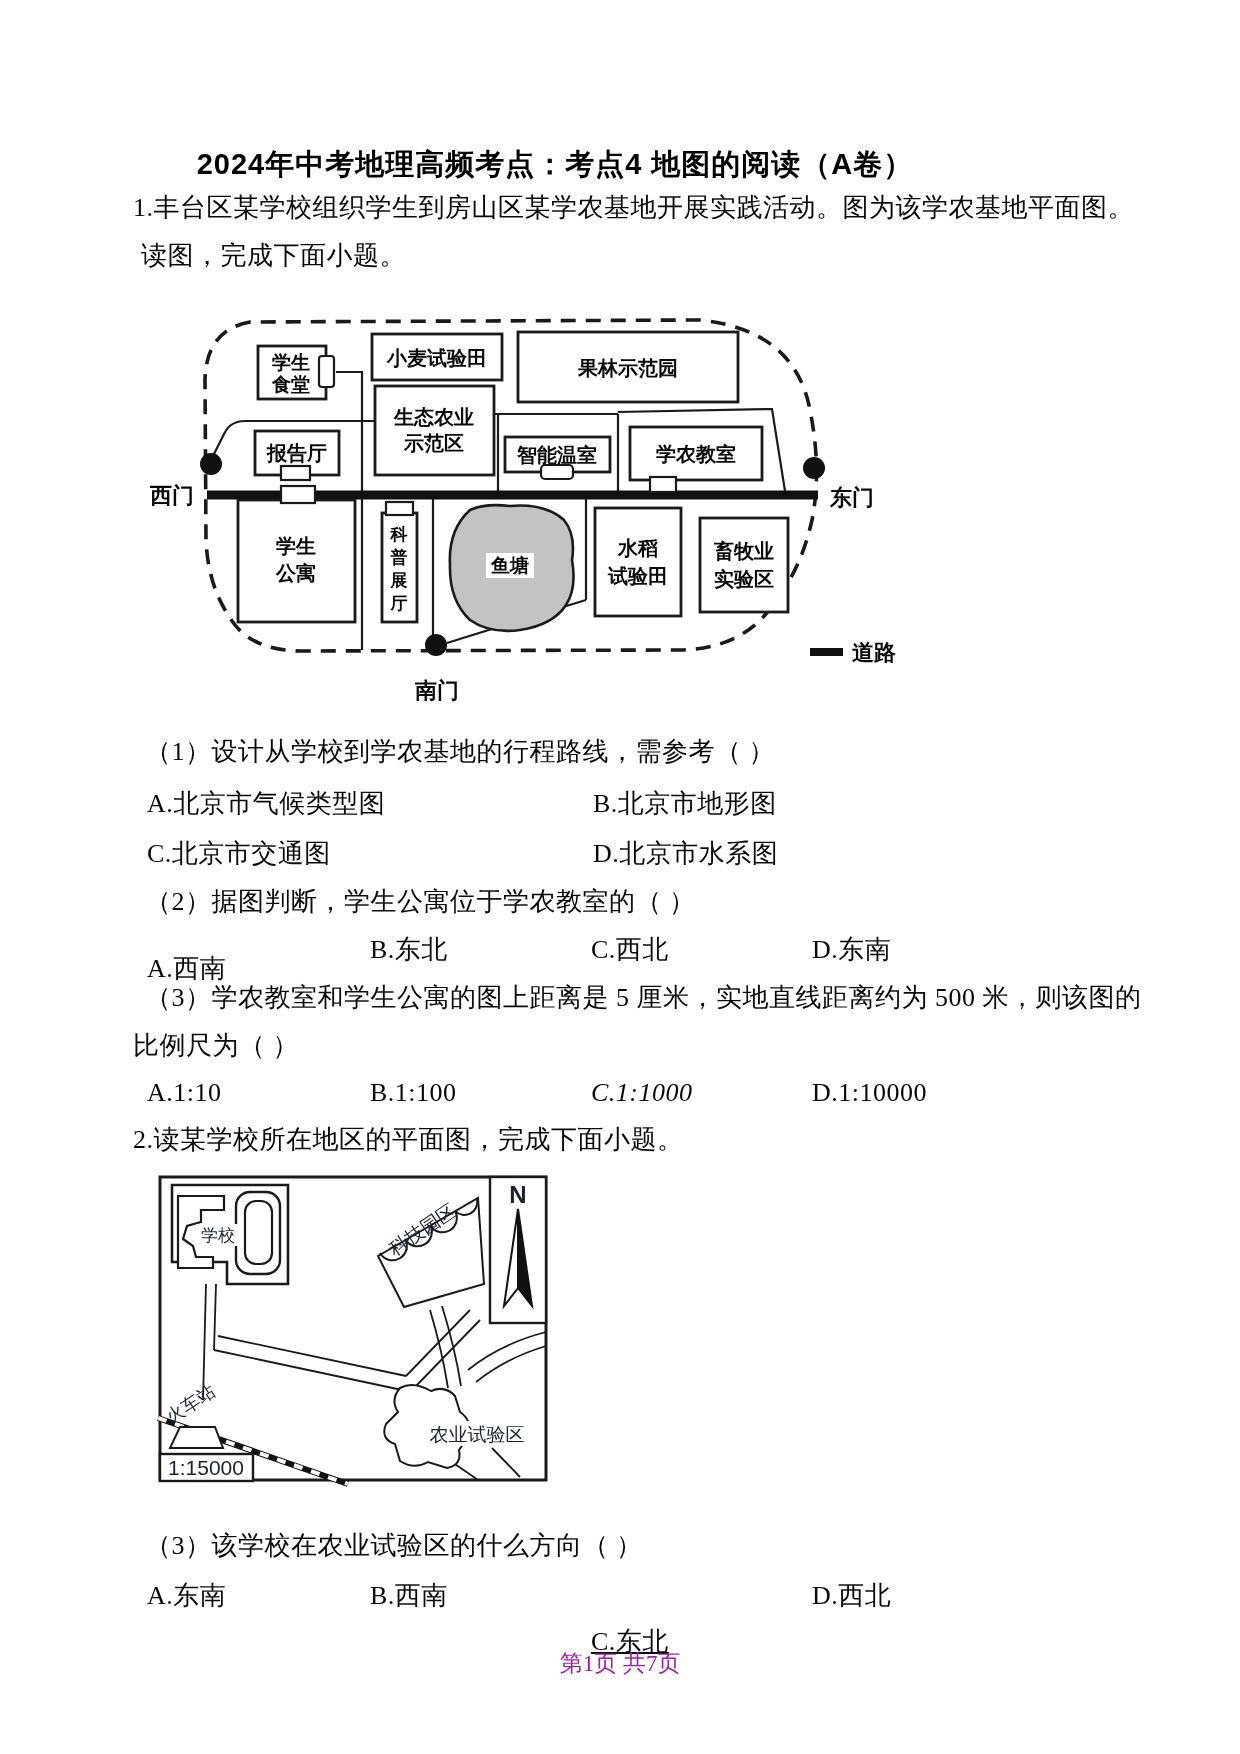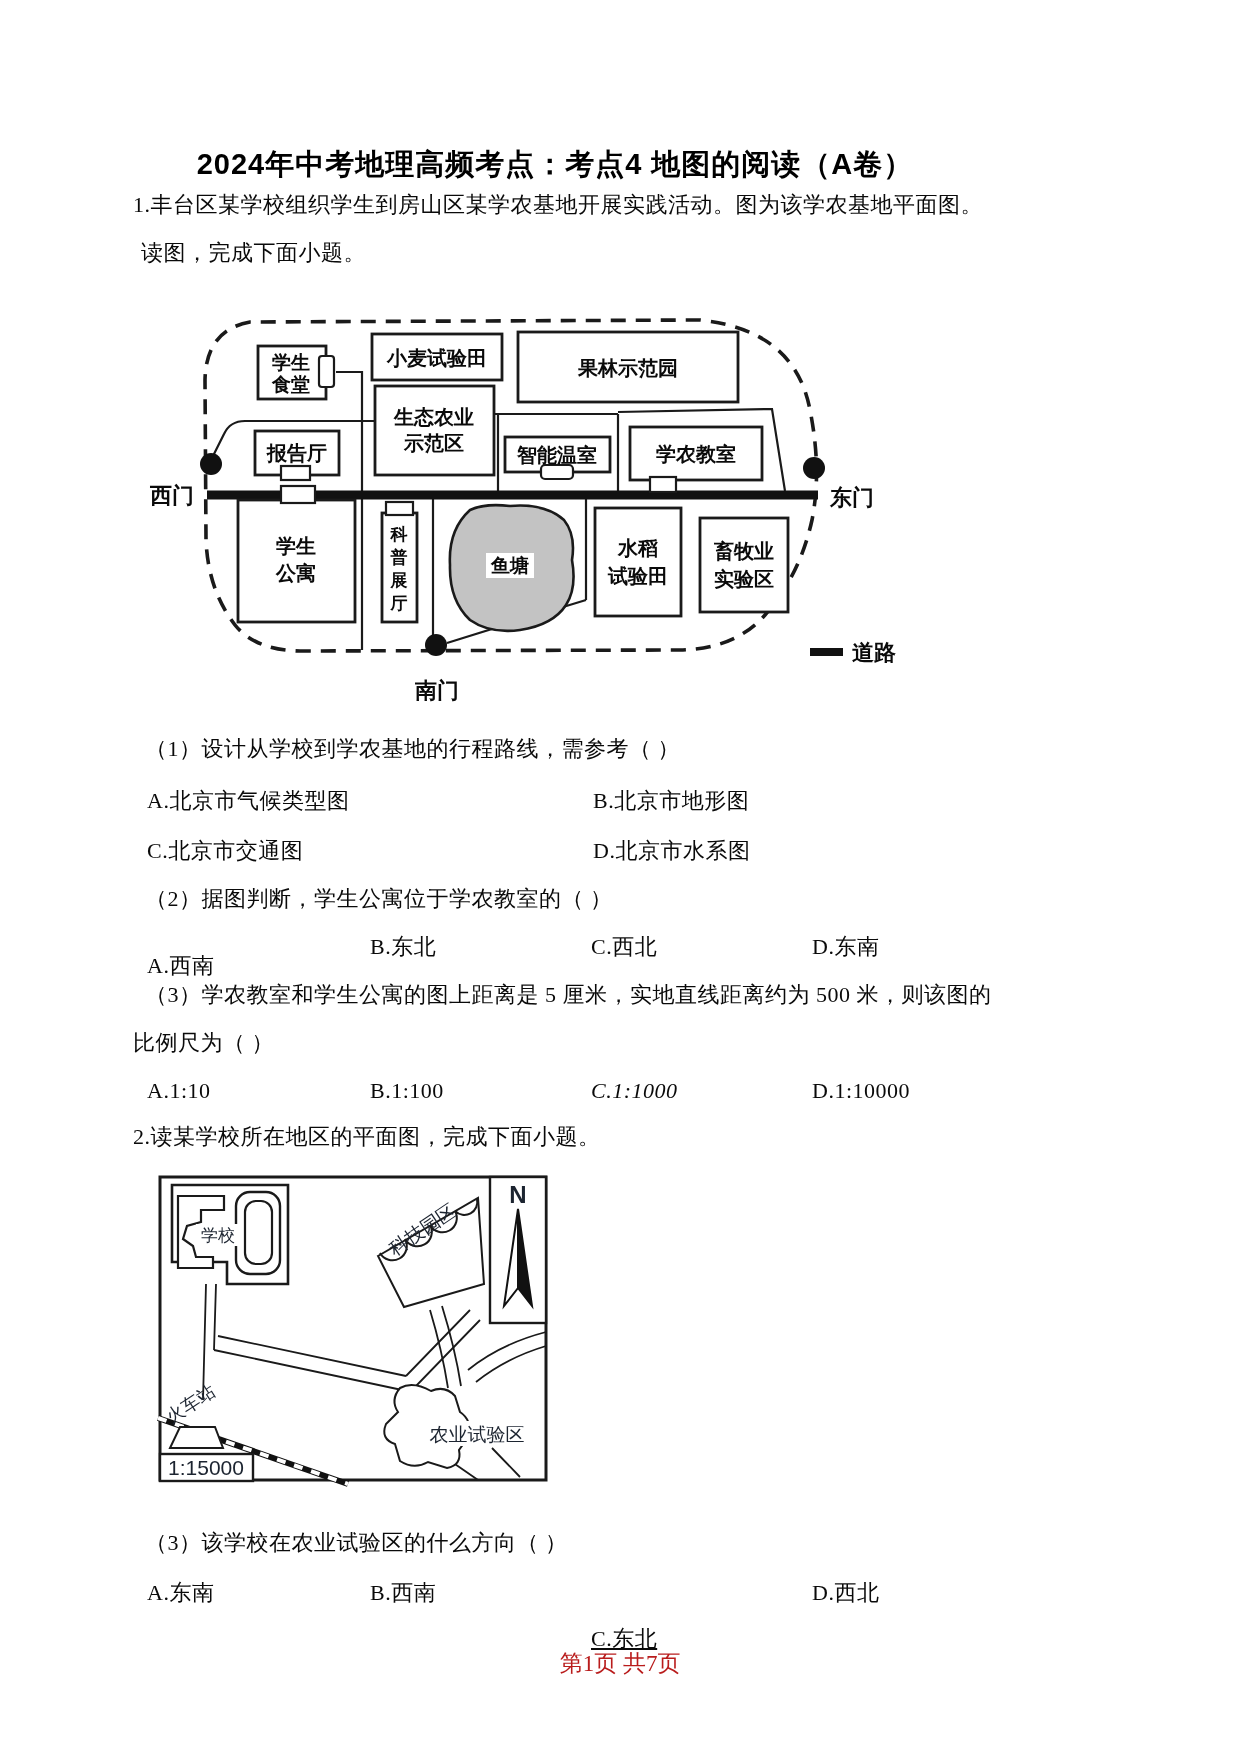--- a/index.html
+++ b/index.html
@@ -7,22 +7,22 @@
     width:1240px;height:1754px;background:#ffffff;position:relative;
     font-family:"Liberation Serif","DejaVu Serif",serif;color:#111;
     overflow:hidden;
   }
   .abs{position:absolute;white-space:nowrap;}
   .title{
     left:0;top:124px;width:1110px;text-align:center;
     font-family:"Liberation Sans","DejaVu Sans",sans-serif;
     font-weight:bold;font-size:29px;letter-spacing:1px;color:#000;margin-top:21px;
   }
-  .bodyline{font-size:22px;letter-spacing:0.5px;color:#0a0a0a;}
-  .footer{left:0;top:1648px;width:1240px;text-align:center;font-size:23px;color:#b91c1c;}
+  .bodyline{font-size:26px;letter-spacing:0.5px;color:#0a0a0a;}
+  .footer{left:0;top:1648px;width:1240px;text-align:center;font-size:23px;color:#a21caf;}
   svg{position:absolute;}
   .map1-label{font-family:"Liberation Sans","DejaVu Sans",sans-serif;font-weight:bold;fill:#0a0a0a;}
   .gate-label{font-family:"Liberation Sans","DejaVu Sans",sans-serif;font-weight:bold;fill:#0a0a0a;font-size:22px;}
   .map2-label{font-family:"Liberation Sans","DejaVu Sans",sans-serif;fill:#1c2430;}
   .bld{fill:#ffffff;stroke:#1a1a1a;stroke-width:2.8;}
   .door{fill:#ffffff;stroke:#1a1a1a;stroke-width:2.2;}
   .thin{fill:none;stroke:#1a1a1a;stroke-width:2.2;}
   .road2{fill:none;stroke:#1a1a1a;stroke-width:1.8;}
 </style>
 </head>

